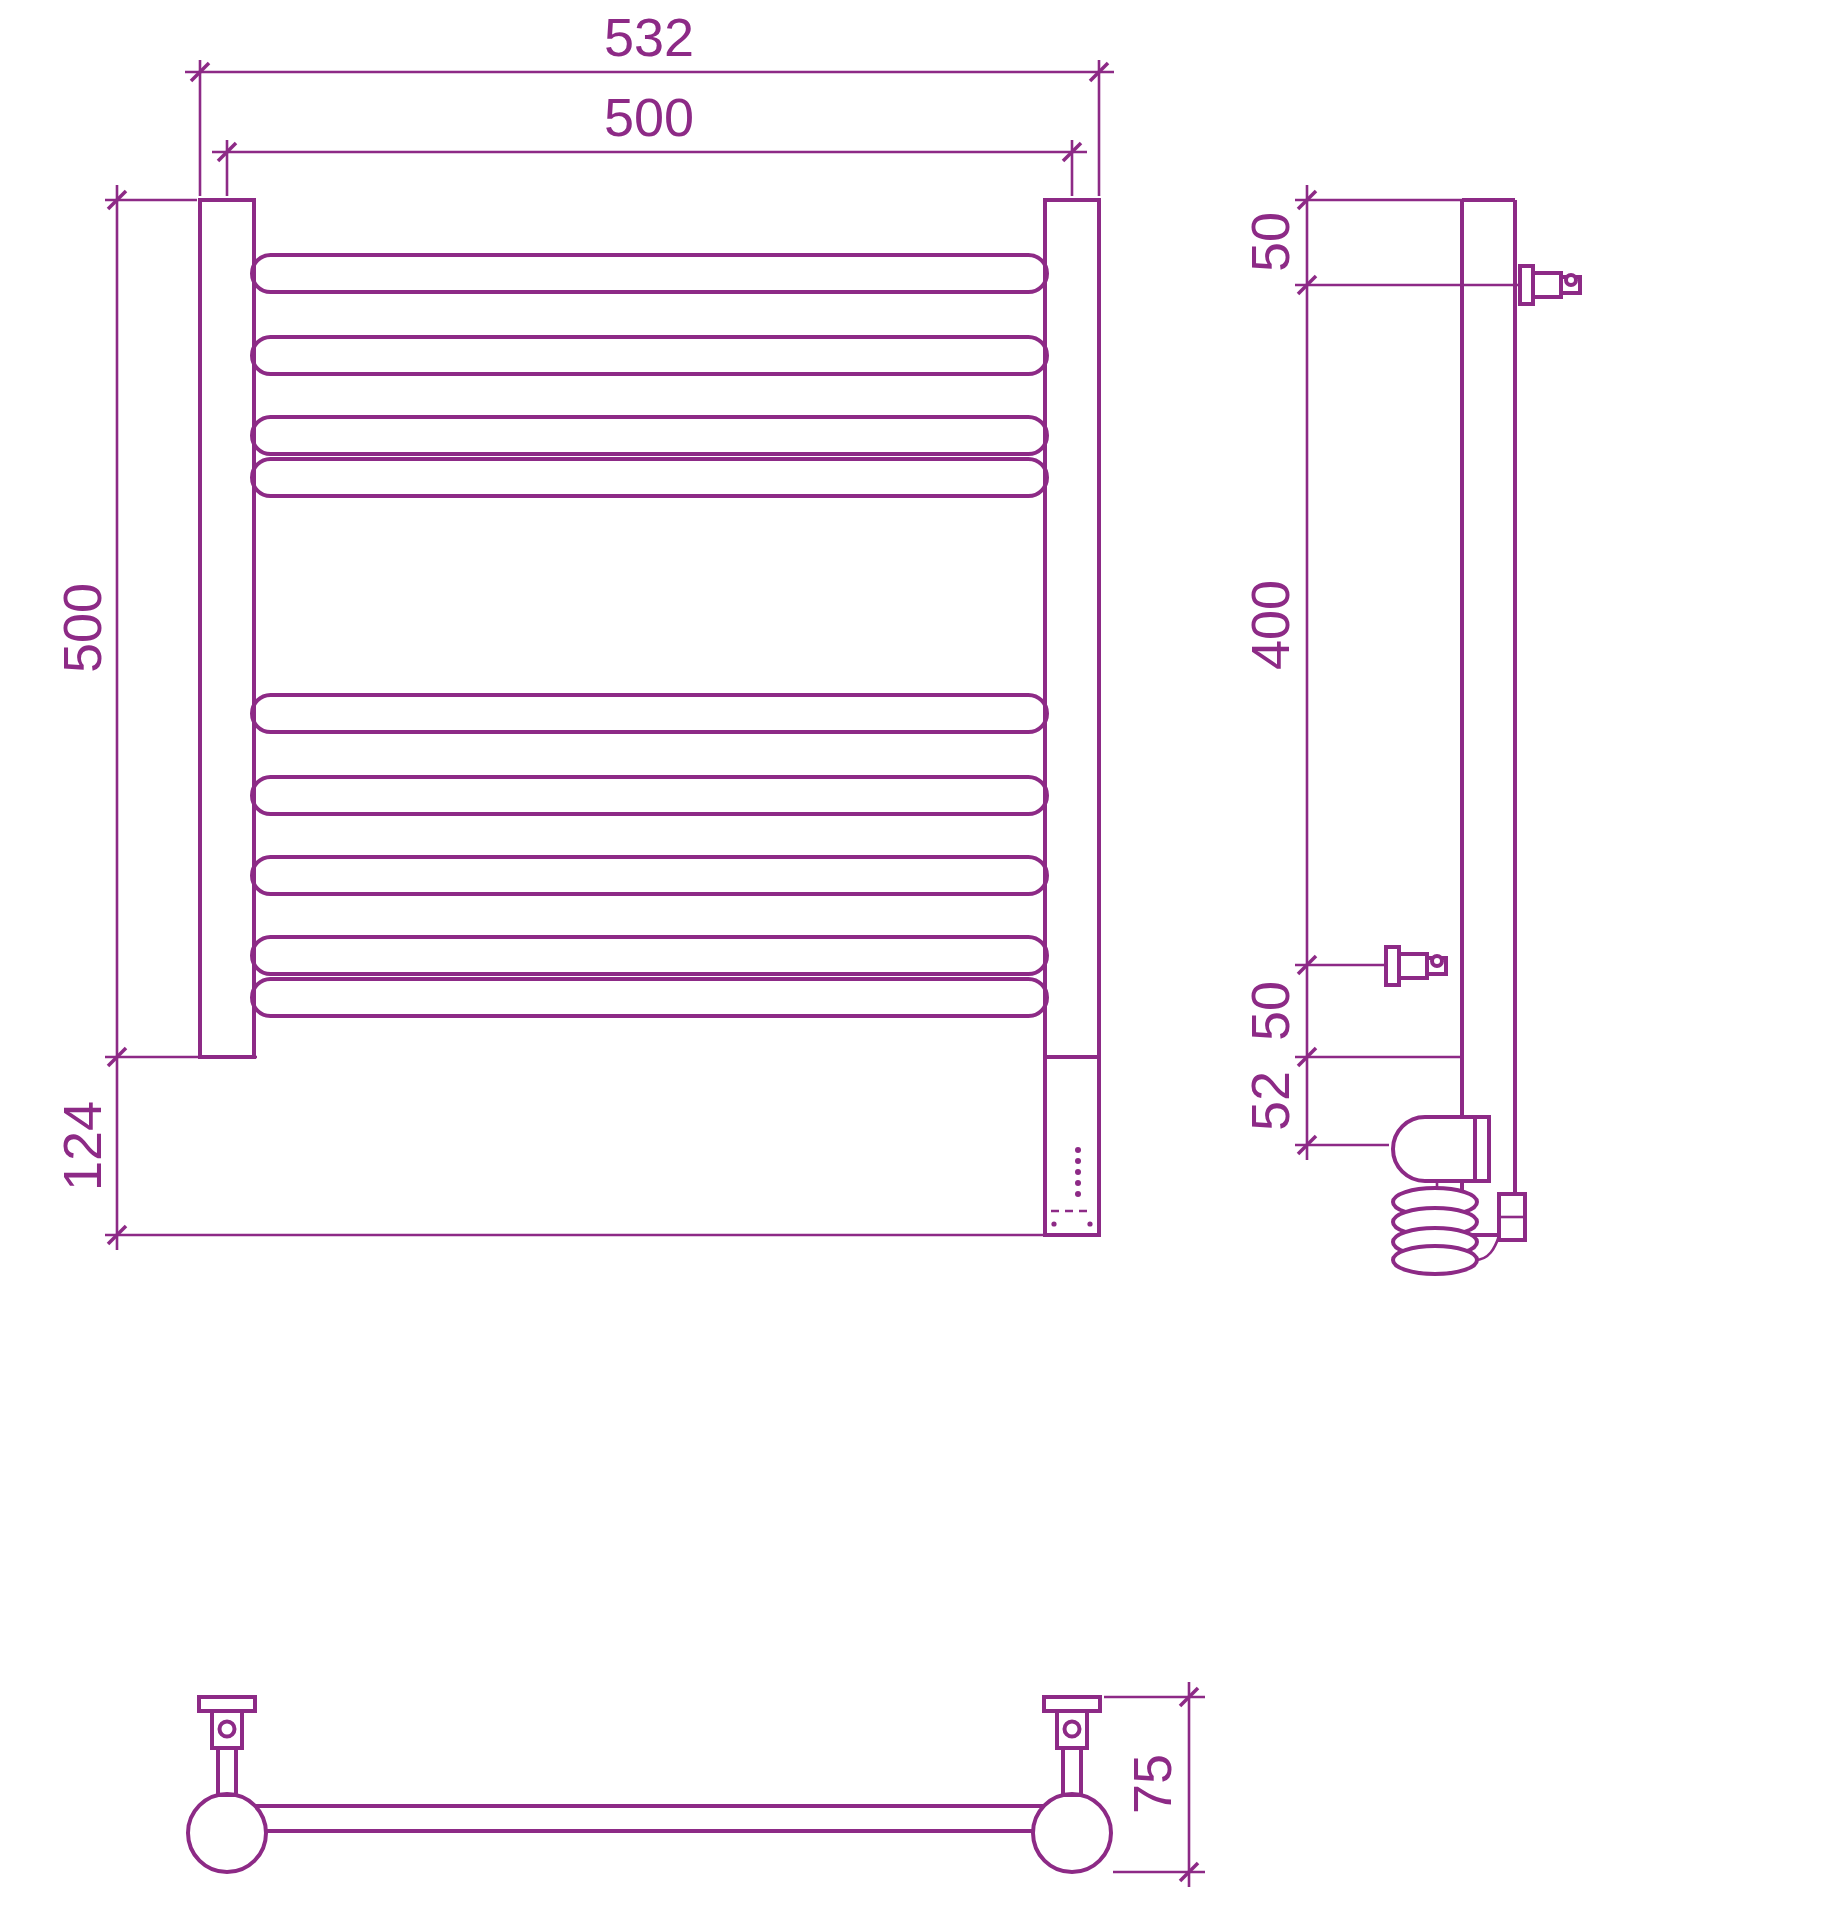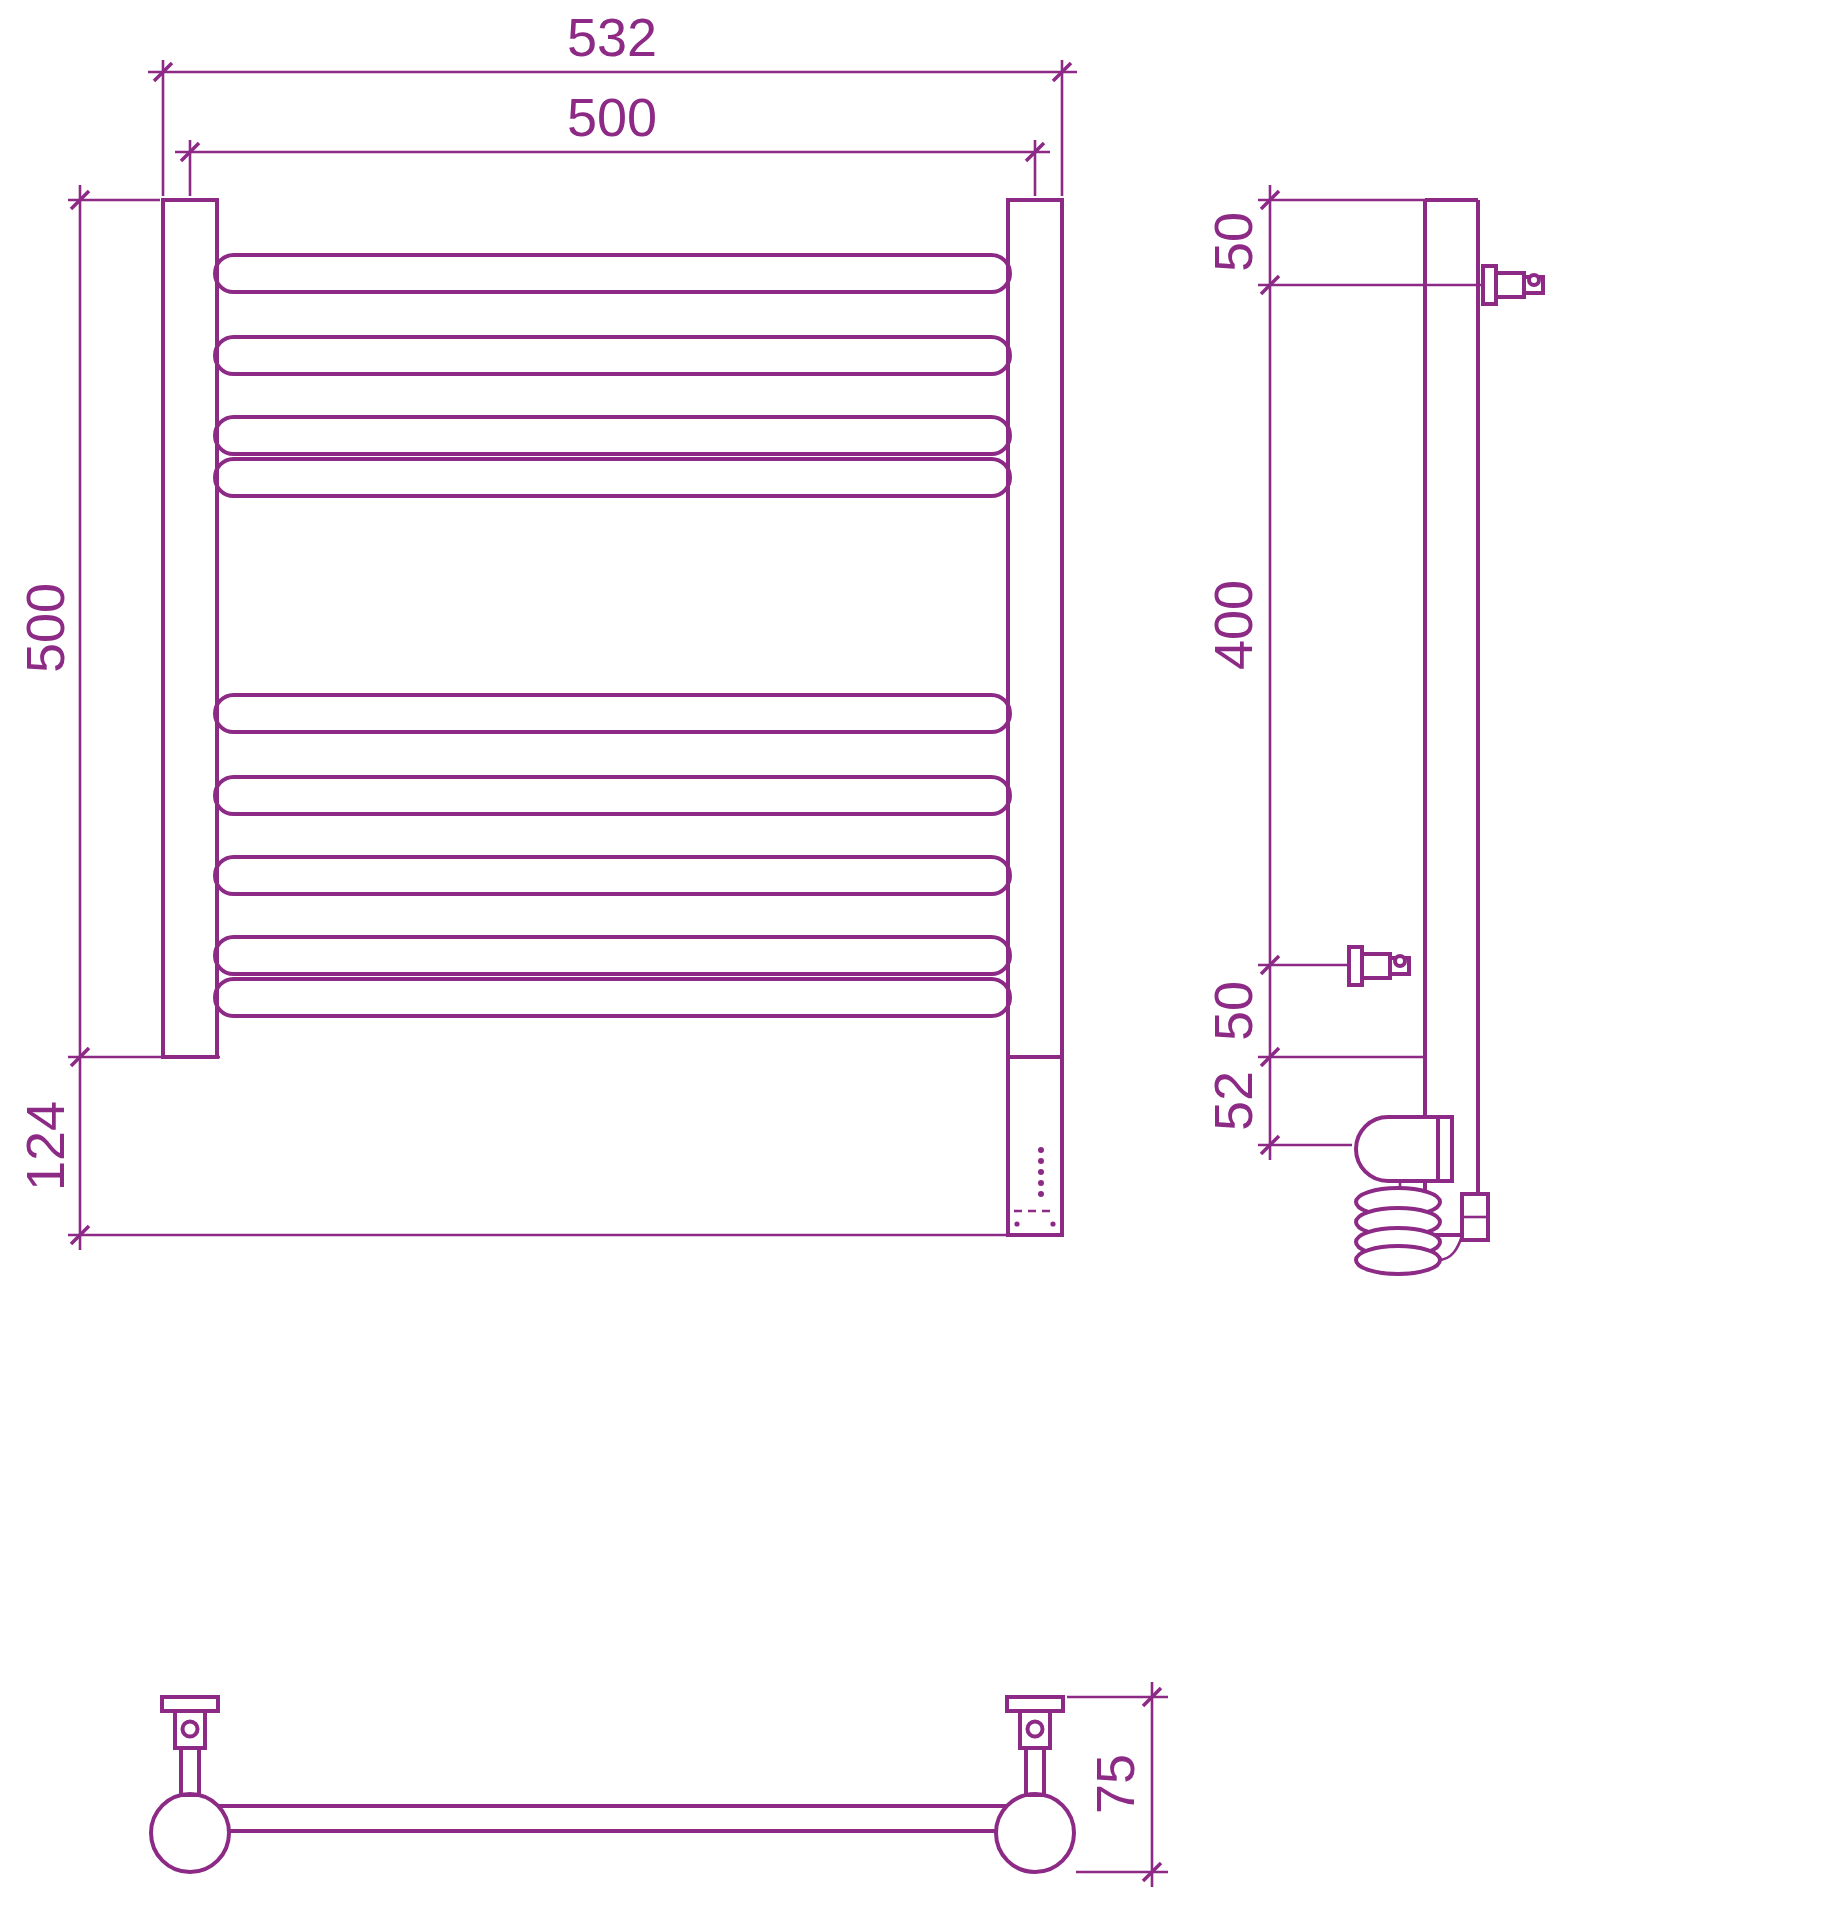--- a/index.html
+++ b/index.html
@@ -7,20 +7,21 @@
     padding:0;
     background:#ffffff;
     font-family:"Liberation Sans","DejaVu Sans",sans-serif;
   }
   .page{
     position:relative;
     width:1694px;
     height:1920px;
     background:#ffffff;
     overflow:hidden;
+    padding-left:37px;
   }
   svg.drawing{
     display:block;
     width:1839px;
     height:1920px;
     color:var(--ink,#8D2A86);
   }
   svg.drawing text{
     font-family:"Liberation Sans","DejaVu Sans",sans-serif;
     font-size:54px;

